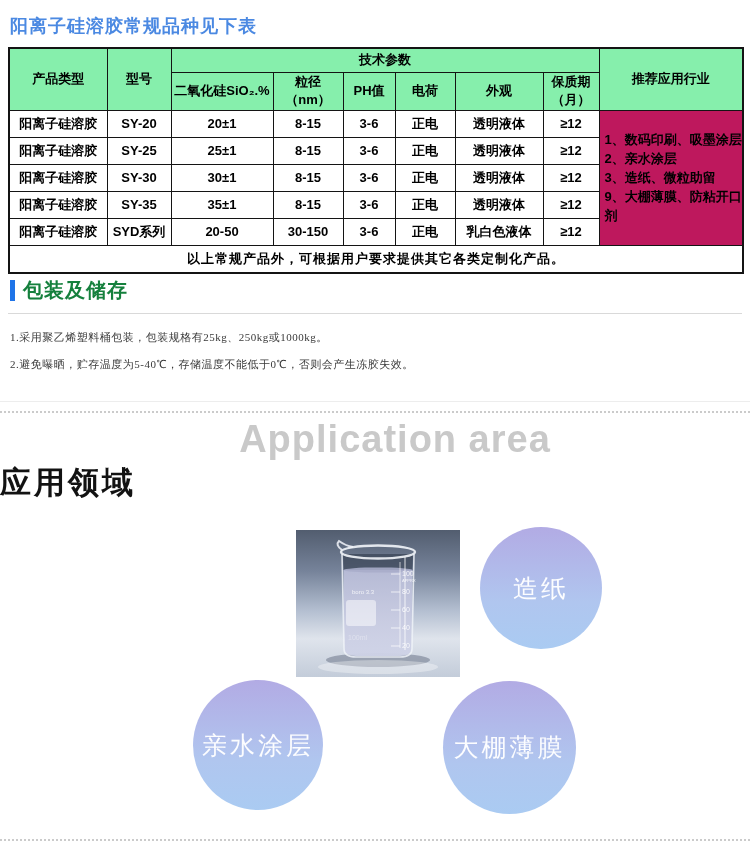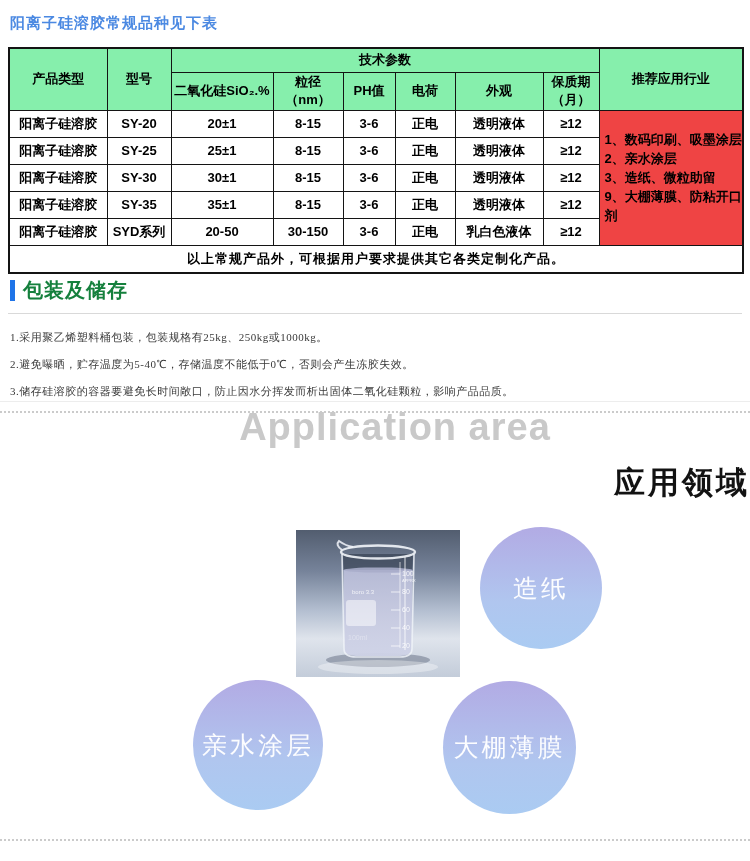--- a/index.html
+++ b/index.html
@@ -1,53 +1,53 @@
 <!DOCTYPE html>
 <html><head>
 <meta charset="utf-8">
 <style>
   * { margin:0; padding:0; box-sizing:border-box; }
   body { background:#ffffff; font-family:"Liberation Sans", sans-serif; }
   .page { position:relative; width:750px; height:861px; background:#fff; overflow:hidden; margin:0 auto; }
 
   .page-title { position:absolute; left:10px; top:14px; font-family:Liberation Serif, serif;
-    font-size:15px; font-weight:600; color:#4b89e2; letter-spacing:1px; }
+    font-size:18px; font-weight:600; color:#4b89e2; letter-spacing:1px; }
 
   
   .spec-table { position:absolute; left:8px; top:47px; width:734px; border-collapse:collapse;
     border:2px solid #141414; table-layout:fixed; }
   .spec-table td, .spec-table th { border:1px solid #141414; text-align:center; vertical-align:middle;
     font-size:13px; font-weight:bold; color:#000; overflow:hidden; }
   .spec-table th { background:#86efac; }
   .row-h1 { height:24px; }
   .row-h2 { height:38px; }
   .row-data { height:27px; }
   .row-note { height:28px;margin-top:29px; }
-  .apps-cell { text-align:left !important; padding-left:5px; line-height:19px; font-size:13px; background:#ef4444; }
+  .apps-cell { text-align:left !important; padding-left:5px; line-height:19px; font-size:13px; background:#be185d; }
   .note-cell { font-size:14px; letter-spacing:1px; }
 
   
   .sec-heading { position:absolute; left:10px; top:277px; display:flex; align-items:center; }
   .sec-bar { width:5px; height:21px; background:#1f74e8; margin-right:8px; }
   .sec-text { font-family:"Liberation Serif", serif; font-size:20px; font-weight:600; color:#15803d; letter-spacing:1px; }
   .sec-hr { position:absolute; left:8px; top:313px; width:734px; border-top:1px solid #d9d9d9; }
 
   .pack-lines { position:absolute; left:10px; top:324px; width:734px; font-family:"Liberation Serif", serif;
     font-size:11px; color:#3a3a3a; }
   .pack-lines p { height:27px; line-height:27px; letter-spacing:0.5px; }
 
   .thin-line { position:absolute; left:0; top:401px; width:750px; border-top:1px solid #ededed; }
   .zigzag { position:absolute; left:0; width:750px; border-top:2px dotted #cbcbcb; }
   .zigzag.top { top:411px; }
   .zigzag.bottom { top:839px; }
 
   
-  .app-en { position:absolute; left:0; top:406px; width:750px; text-align:center;
+  .app-en { position:absolute; left:0; top:418px; width:750px; text-align:center;
     font-size:38px; font-weight:bold; color:#c9c9c9; letter-spacing:1px;padding-left:40px; }
-  .app-zh { position:absolute; left:0; top:462px; width:750px; text-align:right;
+  .app-zh { position:absolute; left:0; top:462px; width:750px; text-align:left;
     font-size:31px; font-weight:bold; color:#121212; letter-spacing:3px; }
 
   .bubble { position:absolute; border-radius:50%; display:flex; align-items:center; justify-content:center;
     background:linear-gradient(180deg, #b2abe4 0%, #b0c6ef 62%, #aacbf2 100%);
     color:rgba(255,255,255,0.96); font-family:"Liberation Serif", serif; letter-spacing:3px; }
   .bubble-1 { left:138px; top:528px; width:118px; height:118px; font-size:23px; }
   .bubble-2 { left:480px; top:527px; width:122px; height:122px; font-size:25px; }
   .bubble-3 { left:193px; top:680px; width:130px; height:130px; font-size:25px; }
   .bubble-4 { left:443px; top:681px; width:133px; height:133px; font-size:25px; }
 
@@ -151,21 +151,20 @@
 
   <div class="sec-heading">
     <span class="sec-bar"></span>
     <span class="sec-text">包装及储存</span>
   </div>
   <div class="sec-hr"></div>
 
   <div class="pack-lines">
     <p>1.采用聚乙烯塑料桶包装，包装规格有25kg、250kg或1000kg。</p>
     <p>2.避免曝晒，贮存温度为5-40℃，存储温度不能低于0℃，否则会产生冻胶失效。</p>
-    <p>3.储存硅溶胶的容器要避免长时间敞口，防止因水分挥发而析出固体二氧化硅颗粒，影响产品品质。</p>
   </div>
 
   <div class="thin-line"></div>
   <div class="zigzag top"></div>
 
   <div class="app-en">Application area</div>
   <div class="app-zh">应用领域</div>
 
   <div class="bubble bubble-2">
     <span>造纸</span>

